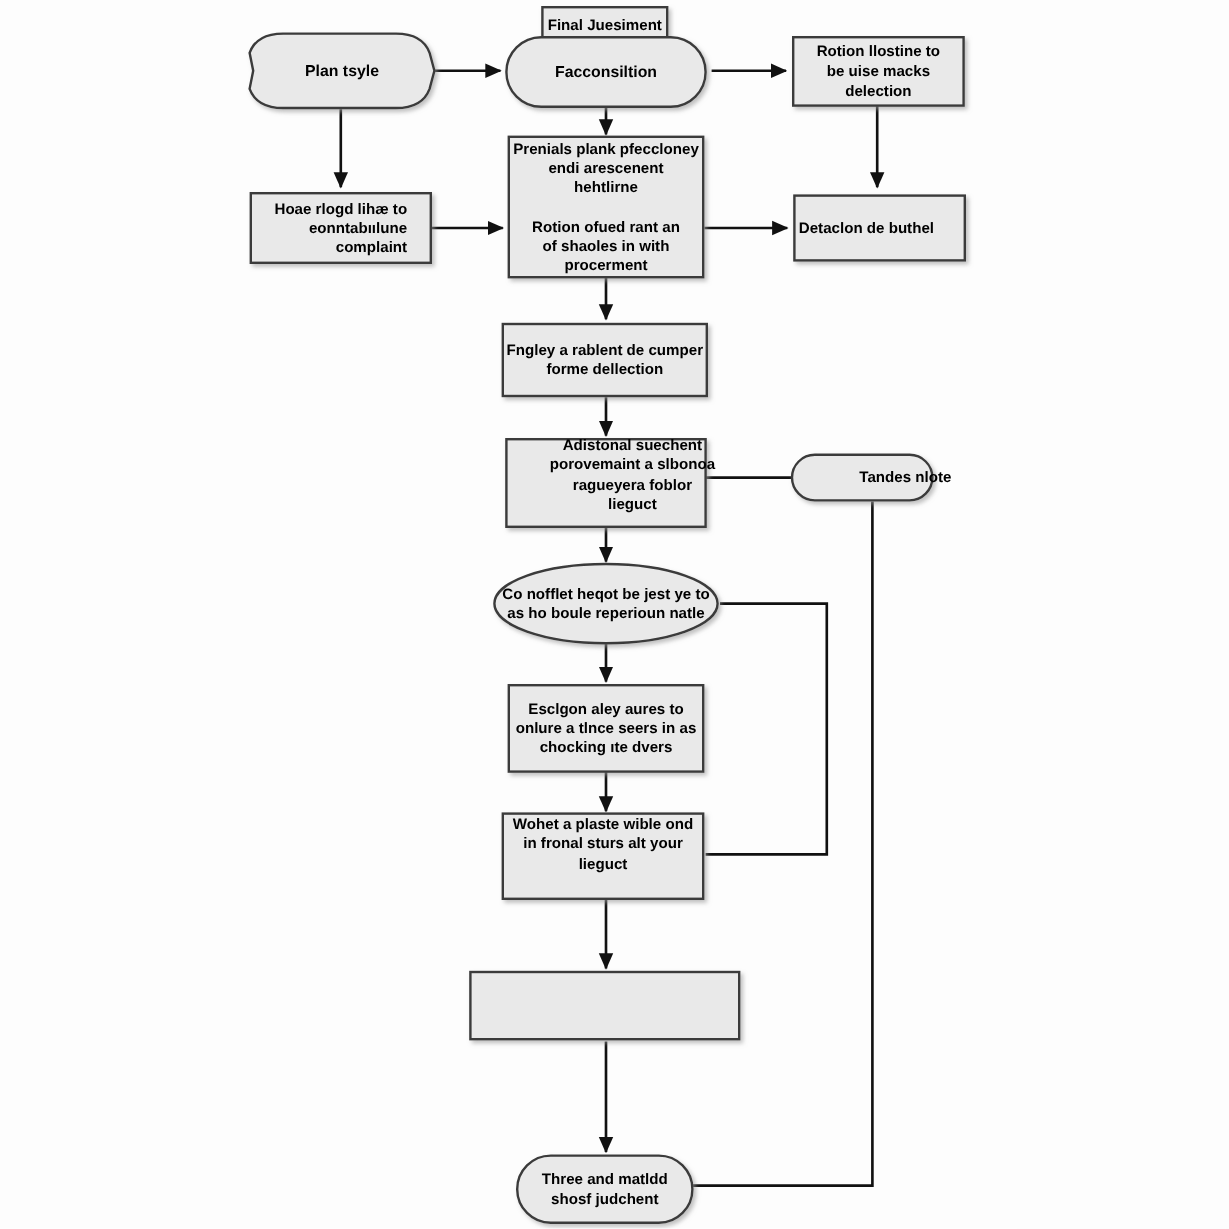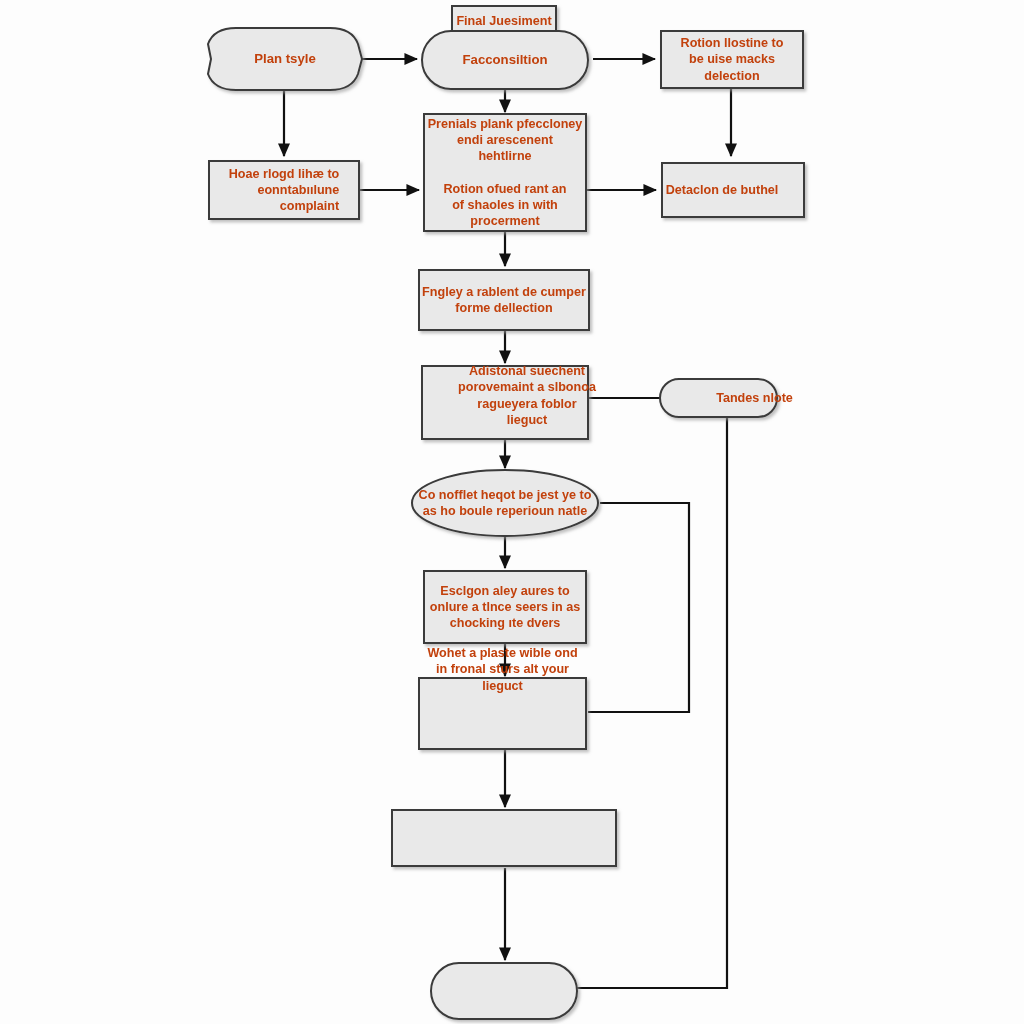--- a/index.html
+++ b/index.html
@@ -25,21 +25,21 @@
     height: 1024px;
   }
   .node-label {
     position: absolute;
     display: flex;
     align-items: center;
     justify-content: center;
     text-align: center;
     font-family: "Liberation Sans", sans-serif;
     font-weight: bold;
-    color: #c2410c;
+    color: #000000;
     line-height: 1.28;
     pointer-events: none;
     white-space: pre-line;
   }
   .fs13 { font-size: 13.2px; }
   .fs12 { font-size: 12.6px; }
 </style>
 </head>
 <body>
 
@@ -161,19 +161,21 @@
 
   <div class="node-label fs12" style="left:660px; top:379px; width:117px; height:38px;padding-left:36px;">Tandes nlote</div>
 
   <div class="node-label fs12" style="left:412px; top:470px; width:186px; height:66px;">Co nofflet heqot be jest ye to
 as ho boule reperioun natle</div>
 
   <div class="node-label fs12" style="left:424px; top:571px; width:162px; height:72px;">Esclgon aley aures to
 onlure a tlnce seers in as
 chocking ıte dvers</div>
 
-  <div class="node-label fs12" style="left:419px; top:644px; width:167px; height:51px;">Wohet a plaste wible ond
+  <div class="node-label fs12" style="left:419px; top:678px; width:167px; height:51px;">Wohet a plaste wible ond
 in fronal sturs alt your
 lieguct</div>
 
 
+  <div class="node-label fs12" style="left:431px; top:963px; width:146px; height:56px;">Three and matldd
+shosf judchent</div>
 
 </div>
 
 </body></html>

